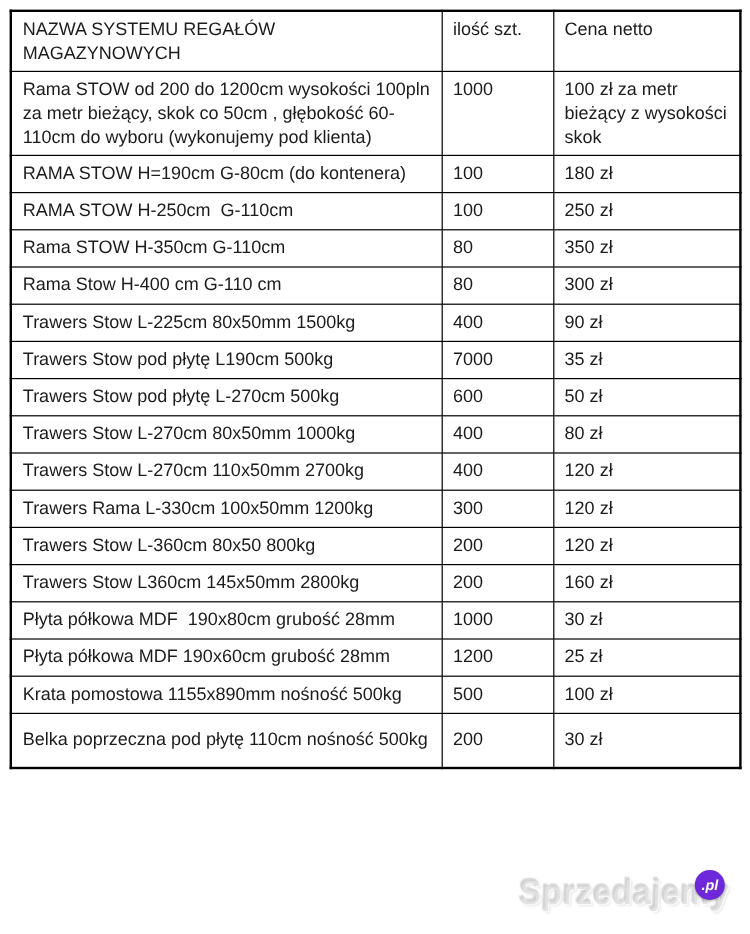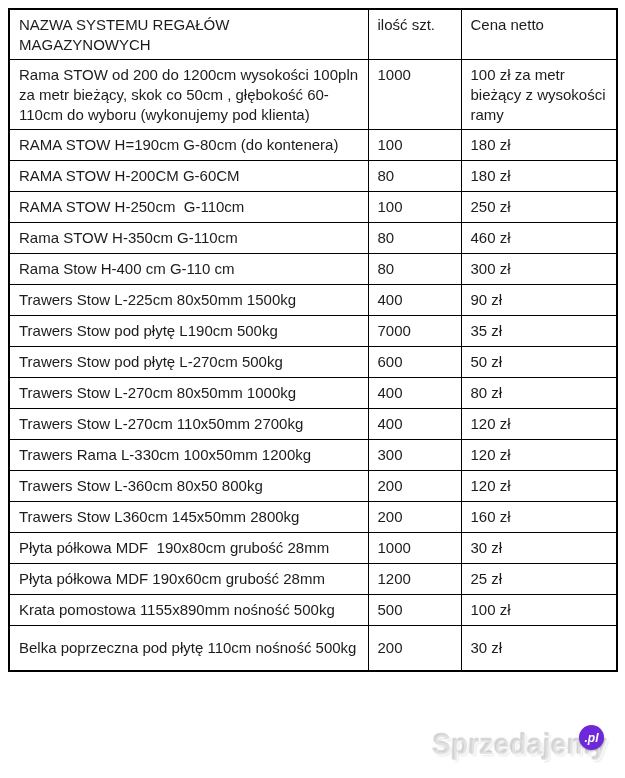--- a/index.html
+++ b/index.html
@@ -117,41 +117,36 @@
       <tr>
         <th>NAZWA SYSTEMU REGAŁÓW MAGAZYNOWYCH</th>
         <th>ilość szt.</th>
         <th>Cena netto</th>
       </tr>
     </thead>
     <tbody>
         <tr>
           <td>Rama STOW od 200 do 1200cm wysokości 100pln za metr bieżący, skok co 50cm , głębokość 60-110cm do wyboru (wykonujemy pod klienta)</td>
           <td>1000</td>
-          <td>100 zł za metr bieżący z wysokości ramy</td>
+          <td>100 zł za metr bieżący z wysokości skok</td>
         </tr>
         <tr>
           <td>RAMA STOW H=190cm G-80cm (do kontenera)</td>
           <td>100</td>
           <td>180 zł</td>
         </tr>
         <tr>
-          <td>RAMA STOW H-200CM G-60CM</td>
-          <td>80</td>
-          <td>180 zł</td>
-        </tr>
-        <tr>
           <td>RAMA STOW H-250cm  G-110cm</td>
           <td>100</td>
           <td>250 zł</td>
         </tr>
         <tr>
           <td>Rama STOW H-350cm G-110cm</td>
           <td>80</td>
-          <td>460 zł</td>
+          <td>350 zł</td>
         </tr>
         <tr>
           <td>Rama Stow H-400 cm G-110 cm</td>
           <td>80</td>
           <td>300 zł</td>
         </tr>
         <tr>
           <td>Trawers Stow L-225cm 80x50mm 1500kg</td>
           <td>400</td>
           <td>90 zł</td>

